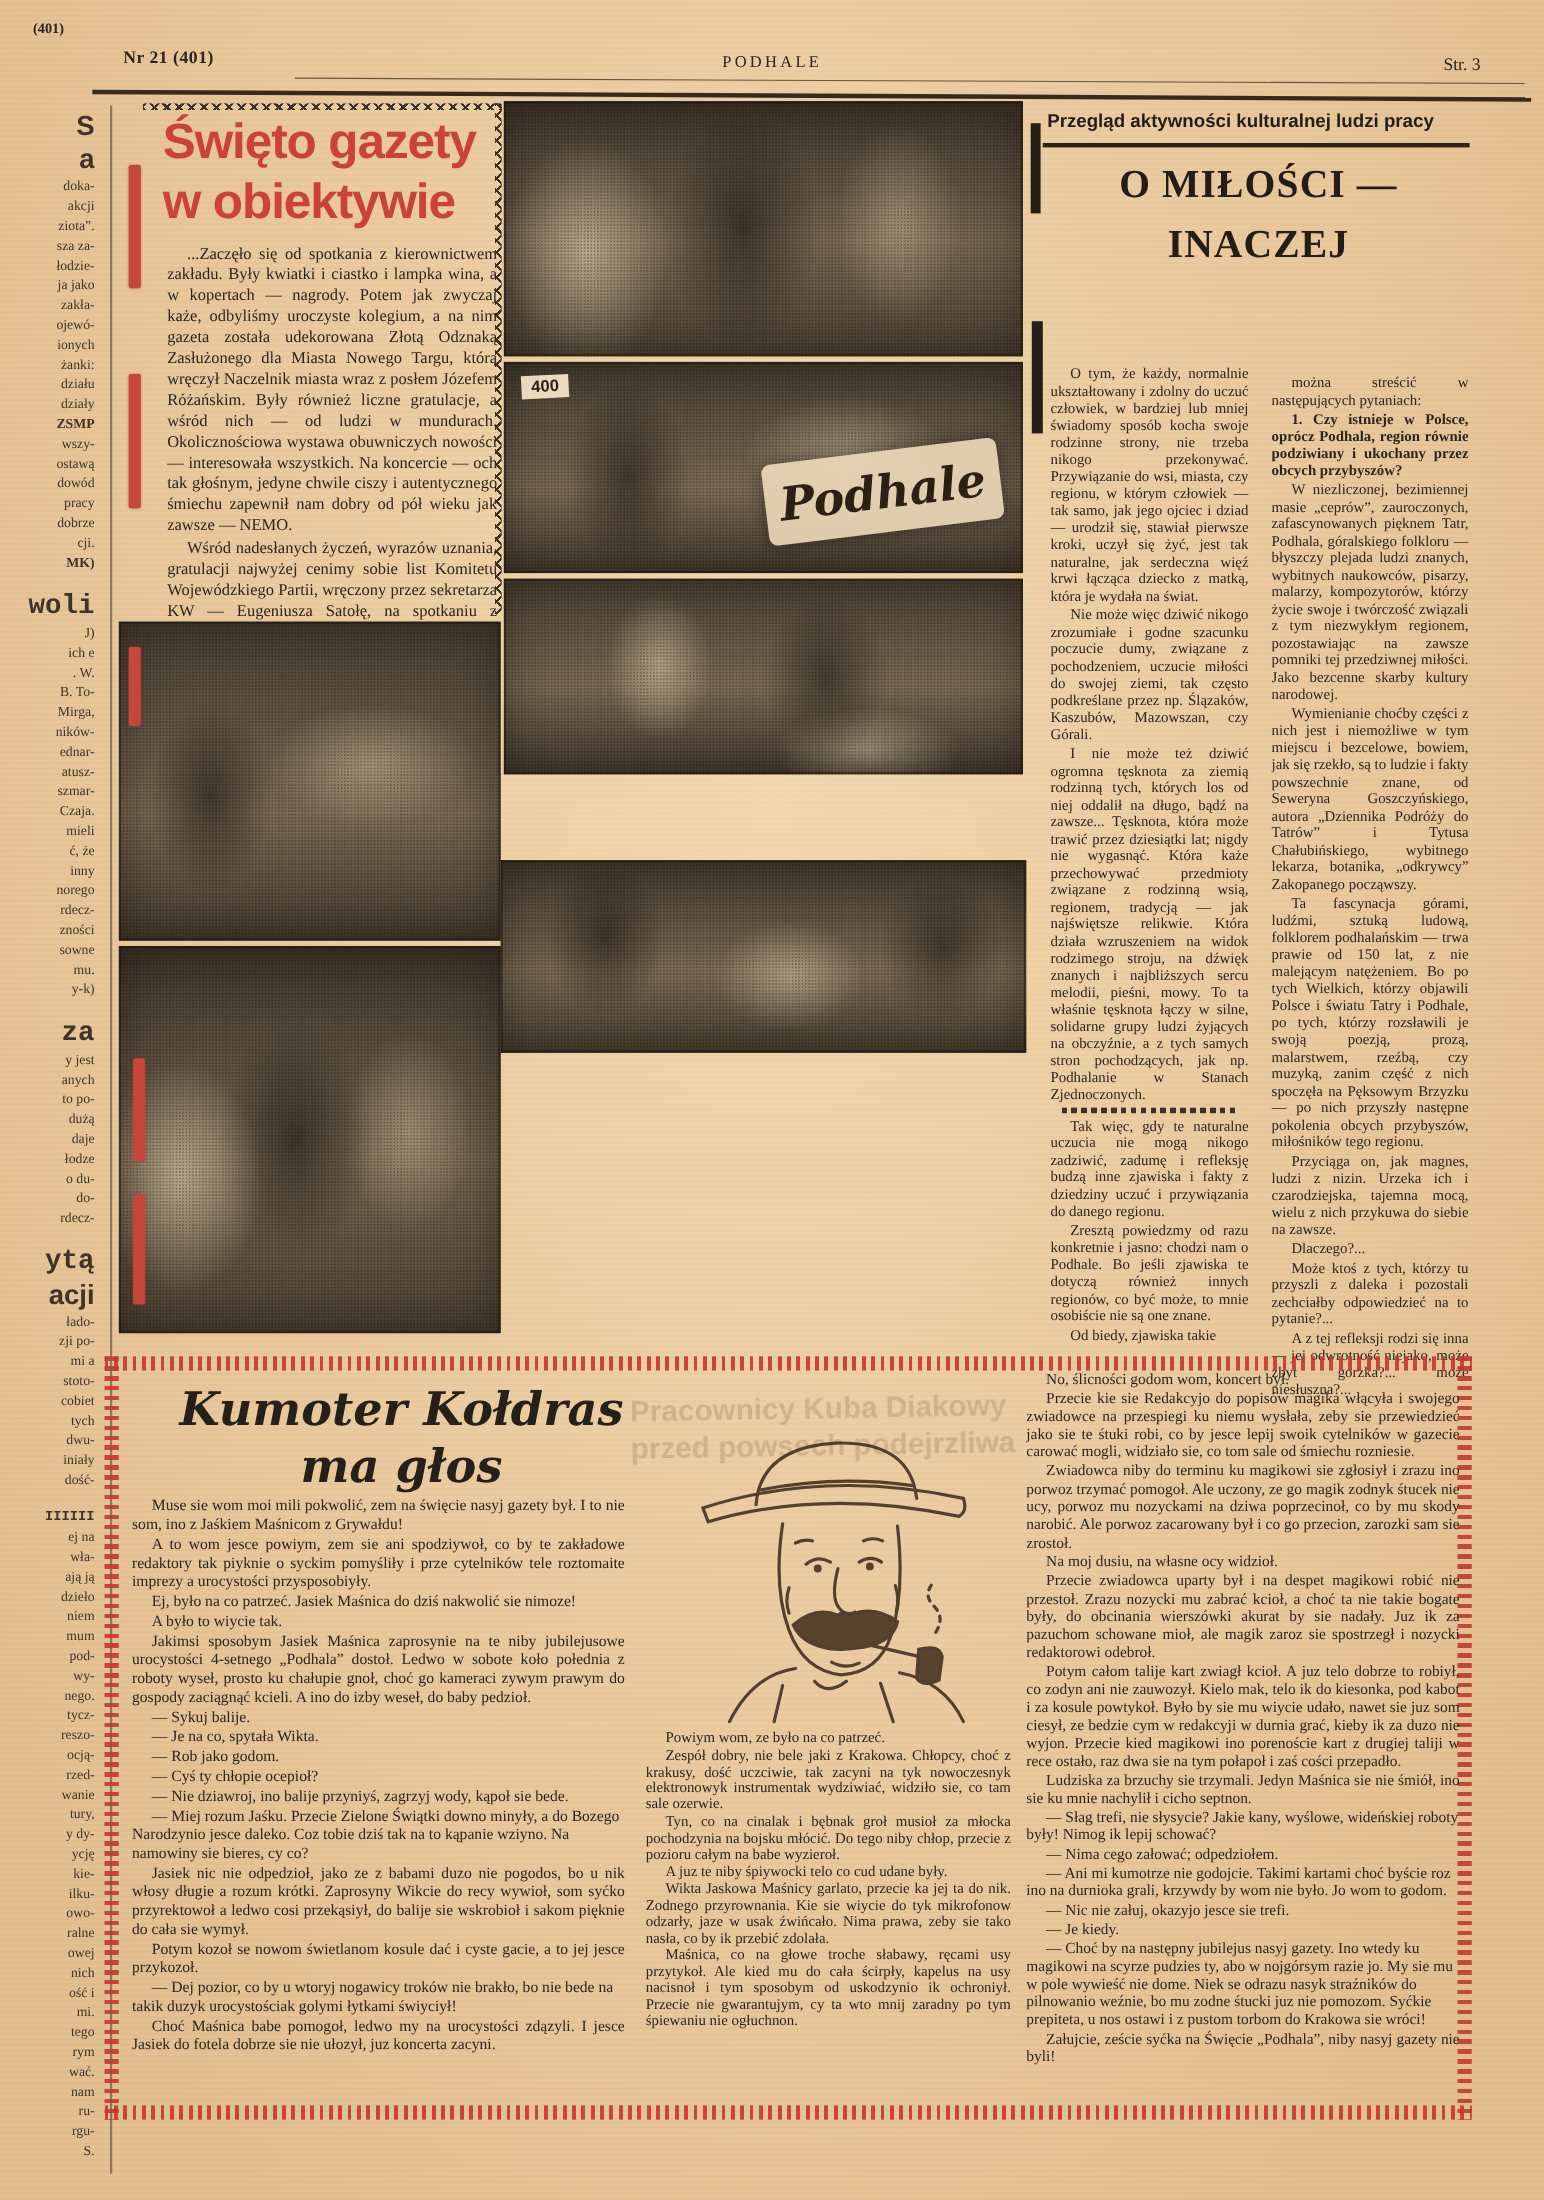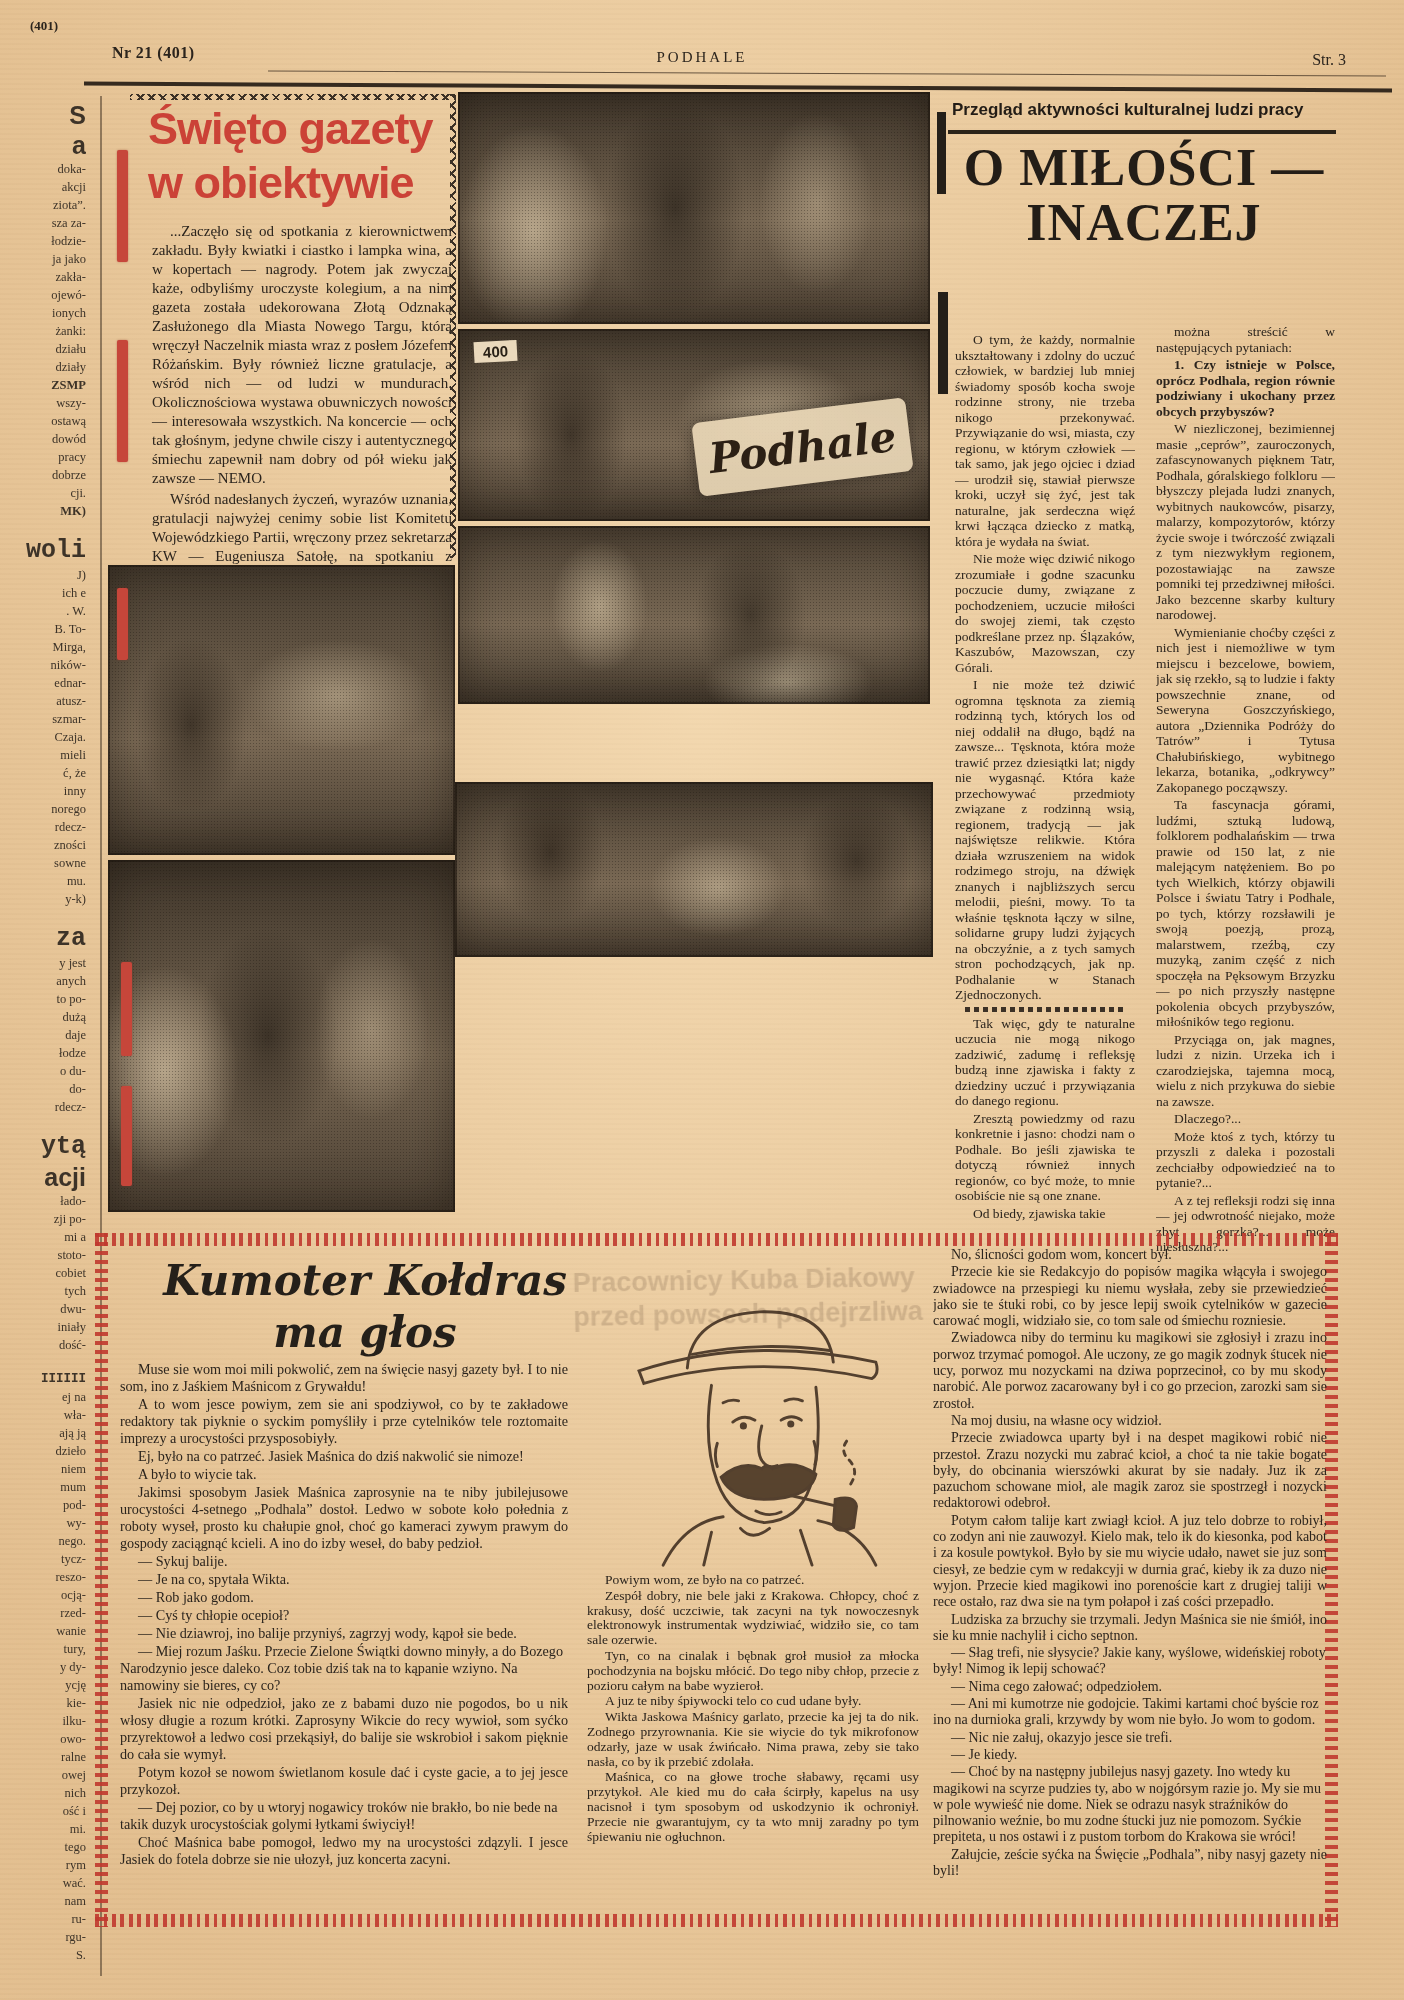--- a/index.html
+++ b/index.html
@@ -65,25 +65,25 @@
   .podhale-banner{position:absolute;right:20px;top:42%;width:215px;height:74px;background:rgba(233,215,182,.92);
     transform:rotate(-7deg);display:flex;align-items:center;justify-content:center;border-radius:8px;
     font-family:"DejaVu Serif",serif;font-style:italic;font-weight:bold;font-size:42px;color:#2c2015;
     box-shadow:0 0 16px rgba(0,0,0,.4);z-index:2;}
   .sign-400{position:absolute;left:16px;top:12px;background:#ead9bc;color:#292117;z-index:2;
     font-family:"Liberation Sans",sans-serif;font-weight:bold;font-size:15px;padding:2px 9px;transform:rotate(-3deg);}
   
   .kicker{left:952px;top:100px;width:384px;font-family:"Liberation Sans",sans-serif;font-weight:bold;
     font-size:17px;white-space:nowrap;color:#221c16;}
   .kicker-rule{left:948px;top:130px;width:388px;height:3.5px;background:#2a2319;}
-  .mil-title{left:952px;top:140px;width:384px;text-align:center;font-weight:bold;font-size:52px;
+  .mil-title{left:952px;top:140px;width:384px;text-align:center;font-weight:bold;font-size:36px;
     line-height:55px;letter-spacing:1px;color:#231d17;}
   .mil-col{font-size:13.5px;line-height:15.5px;text-align:justify;overflow:hidden;margin-top:32px;}
   .mil-colA{left:955px;top:300px;width:180px;height:935px;}
-  .mil-colB{left:1156px;top:292px;width:179px;height:935px;}
+  .mil-colB{left:1156px;top:308px;width:179px;height:935px;}
   .bq{font-weight:bold;}
   .squig{height:5px;margin:4px 10px;text-indent:0;background:
     repeating-linear-gradient(90deg,#3c3126 0 5px,transparent 5px 9px);}
   
   .ghost{color:rgba(95,72,48,.20);font-family:"Liberation Sans",sans-serif;font-weight:bold;
     filter:blur(.6px);transform:rotate(-1deg);line-height:34px;font-size:27px;white-space:nowrap;}
   
   .kum-box{left:95px;top:1233px;width:1243px;height:694px;}
   .stitch-h{position:absolute;left:0;right:0;height:13px;opacity:.9;
     background:repeating-linear-gradient(90deg,#c0392e 0 3.5px,transparent 3.5px 8.5px);}

